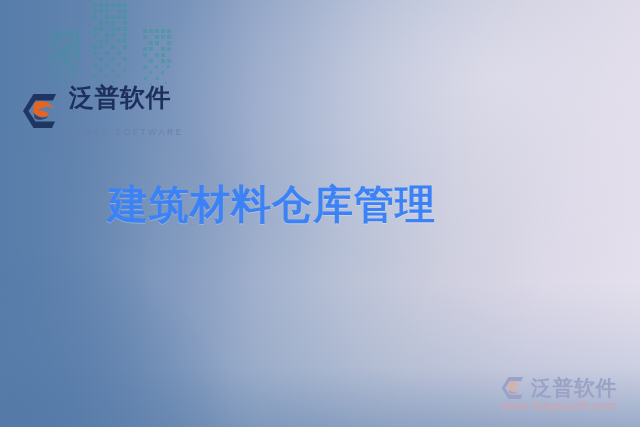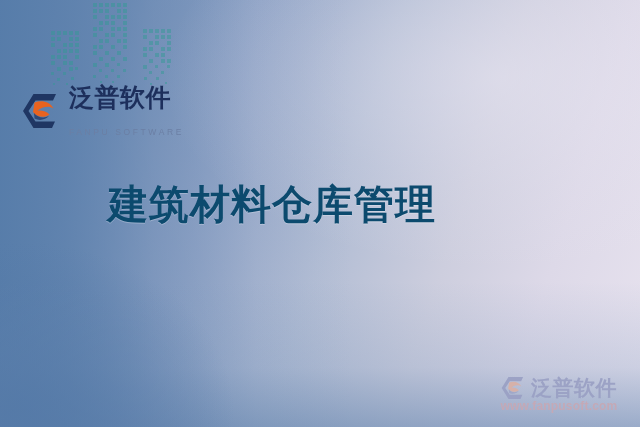--- a/index.html
+++ b/index.html
@@ -114,21 +114,21 @@
   .headline {
     position: absolute;
     left: 0;
     top: 178px;
     width: 544px;
     text-align: center;
     font-family: "DejaVu Sans", "Liberation Sans", sans-serif;
     font-size: 40px;
     font-weight: 700;
     line-height: 1.32;
-    color: #0c4a6e;
+    color: #3b82f6;
     letter-spacing: 1px;
     text-shadow: 0 1px 0 rgba(255,255,255,0.25);
   }
   .headline .line { display: block; }
 
   
   .watermark {
     position: absolute;
     right: 7px;
     bottom: 14px;

